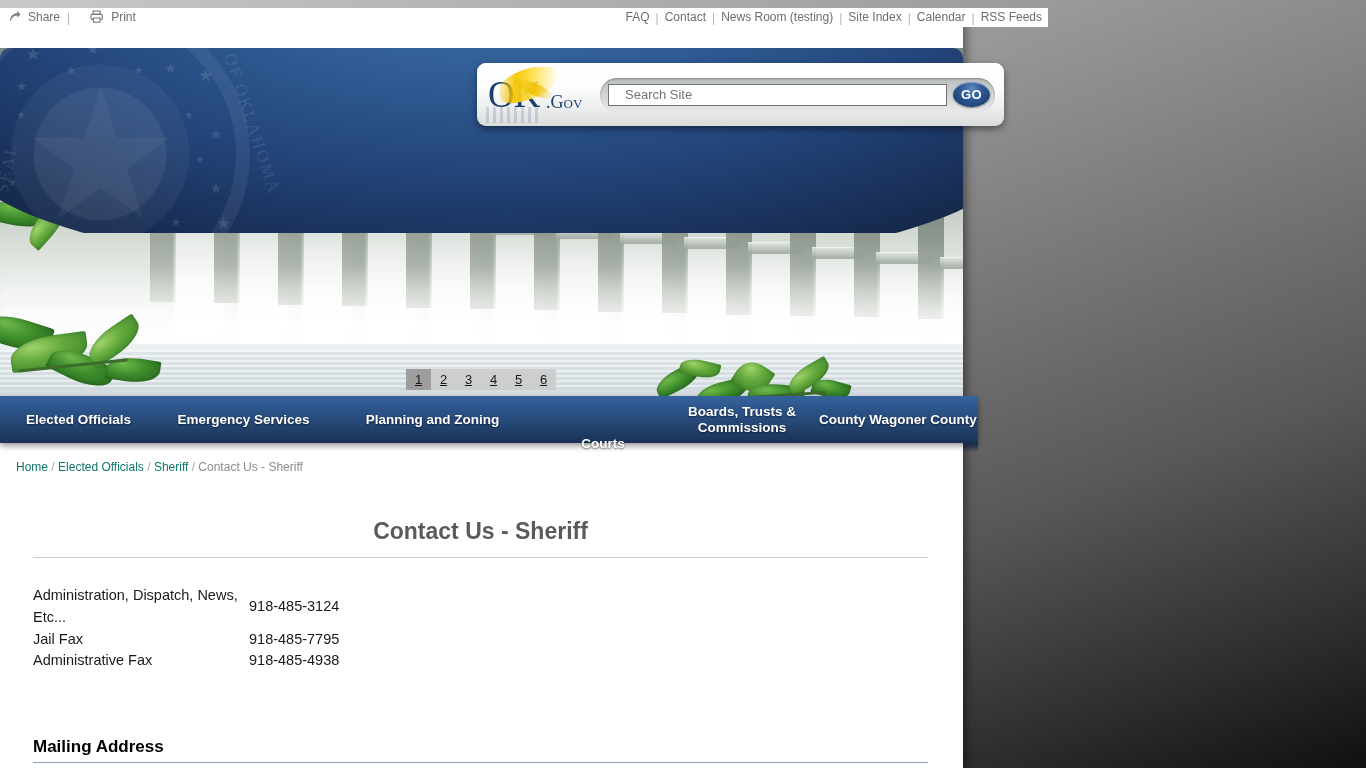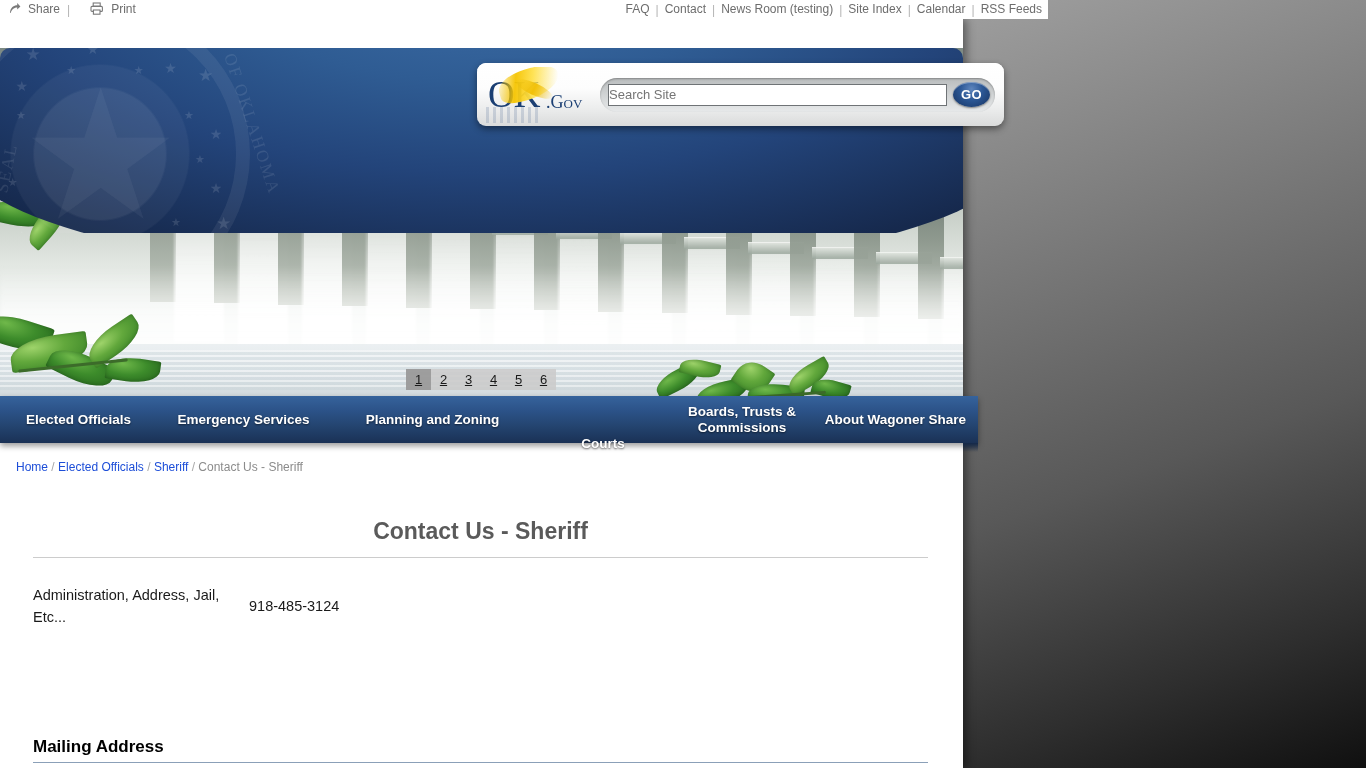--- a/index.html
+++ b/index.html
@@ -10,21 +10,21 @@
     overflow: hidden;
     font-family: "Liberation Sans", sans-serif;
   }
   body {
     background: linear-gradient(160deg, #c9c9c9 0%, #a8a8a8 22%, #7d7d7d 48%, #585858 70%, #2e2e2e 88%, #101010 100%);
     position: relative;
   }
 
   
   #utility-bar {
-    position: absolute; top: 0; left: 0;
+    position: absolute; top: 8px; left: 0;
     width: 1048px; height: 19px;
     background: #ffffff;
     font-size: 12px;
     color: #6d6d6d;
     z-index: 40;
   }
   #utility-left {
     position: absolute; left: 8px; top: 1px;
     display: flex; align-items: center; gap: 7px;
     height: 17px;
@@ -240,21 +240,21 @@
     display: flex; align-items: center;
     padding: 0 5px 0 8px;
   }
   #search-input {
     flex: 1; height: 22px;
     border: 1px solid #6f7376;
     background: #ffffff;
     font-family: "Liberation Sans", sans-serif;
     font-size: 13px;
     color: #555;
-    padding: 0 0;
+    padding: 0 16px;
     outline: none;
   }
   #go-button {
     flex: none;
     width: 37px; height: 25px;
     margin-left: 6px;
     border: none;
     border-radius: 50%;
     background: radial-gradient(ellipse at 50% 28%, #5f86bd 0%, #2c5896 42%, #16325f 100%);
     color: #fff;
@@ -320,21 +320,21 @@
     position: absolute; left: 0; top: 424px;
     width: 963px; height: 325px;
     background: #ffffff;
     overflow: hidden;
   }
   #breadcrumb {
     position: absolute; left: 16px; top: 17px;
     font-size: 12px;
     color: #8b8b8b;
   }
-  #breadcrumb .crumb { color: #1d4ed8; text-decoration: none; cursor: pointer; }
+  #breadcrumb .crumb { color: #0f766e; text-decoration: none; cursor: pointer; }
   #breadcrumb .crumb-sep { color: #a8a8a8; }
   #breadcrumb .crumb.current { color: #8b8b8b; cursor: default; }
 
   #page-title {
     position: absolute; left: 33px; top: 60px;
     width: 895px;
     text-align: center;
     font-size: 23px;
     font-weight: bold;
     color: #5a5a5a;
@@ -521,34 +521,42 @@
       <div class="pager-item">5</div>
       <div class="pager-item">6</div>
     </div>
 
   <div id="main-nav">
       <div class="nav-item" style="width: 157px;">Elected Officials</div>
       <div class="nav-item" style="width: 173px;">Emergency Services</div>
       <div class="nav-item" style="width: 205px;">Planning and Zoning</div>
       <div class="nav-item" style="width: 136px; margin-top: 48px;">Courts</div>
       <div class="nav-item wrap" style="width: 142px;">Boards, Trusts &amp; Commissions</div>
-      <div class="nav-item" style="width: 165px;">About Wagoner Share</div>
+      <div class="nav-item" style="width: 165px;">County Wagoner County</div>
     </div>
 
   <div id="content">
     <div id="breadcrumb"><a class="crumb" href="#">Home</a><span class="crumb-sep"> / </span><a class="crumb" href="#">Elected Officials</a><span class="crumb-sep"> / </span><a class="crumb" href="#">Sheriff</a><span class="crumb-sep"> / </span><span class="crumb current">Contact Us - Sheriff</span></div>
 
     <h1 id="page-title">Contact Us - Sheriff</h1>
 
     <div class="section" style="top:127px;">
       <table class="phone-table">
         <tbody id="phone-rows">
             <tr>
-              <td class="phone-label">Administration, Address, Jail, Etc...</td>
+              <td class="phone-label">Administration, Dispatch, News, Etc...</td>
               <td class="phone-value">918-485-3124</td>
+            </tr>
+            <tr>
+              <td class="phone-label">Jail Fax</td>
+              <td class="phone-value">918-485-7795</td>
+            </tr>
+            <tr>
+              <td class="phone-label">Administrative Fax</td>
+              <td class="phone-value">918-485-4938</td>
             </tr>
           </tbody>
       </table>
     </div>
 
     <div class="section" style="top:294px;">
       <div class="section-title">Mailing Address</div>
     </div>
   </div>
 

